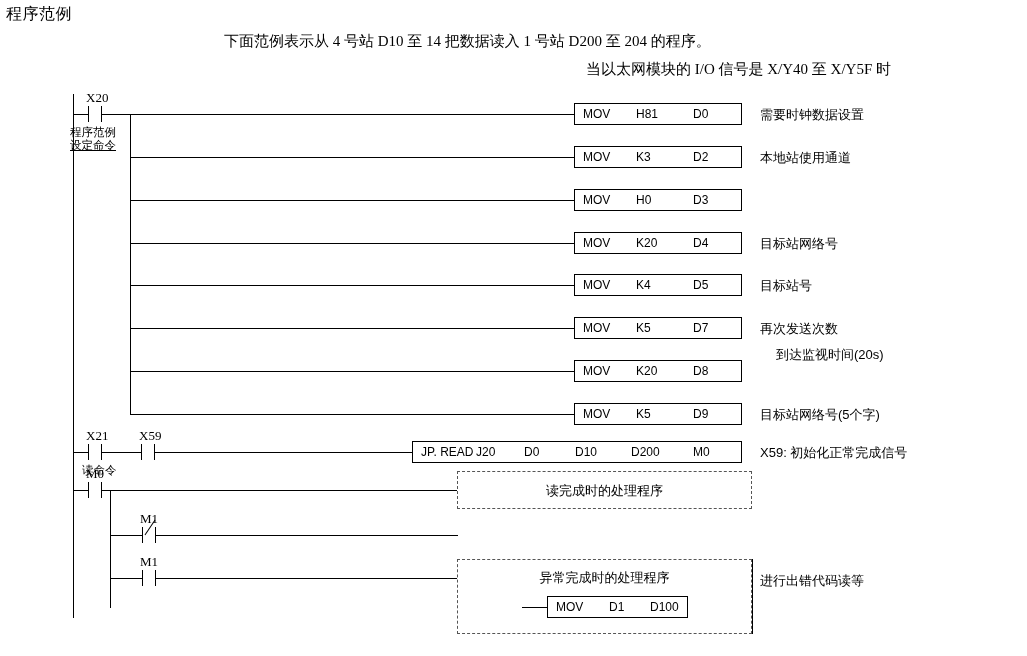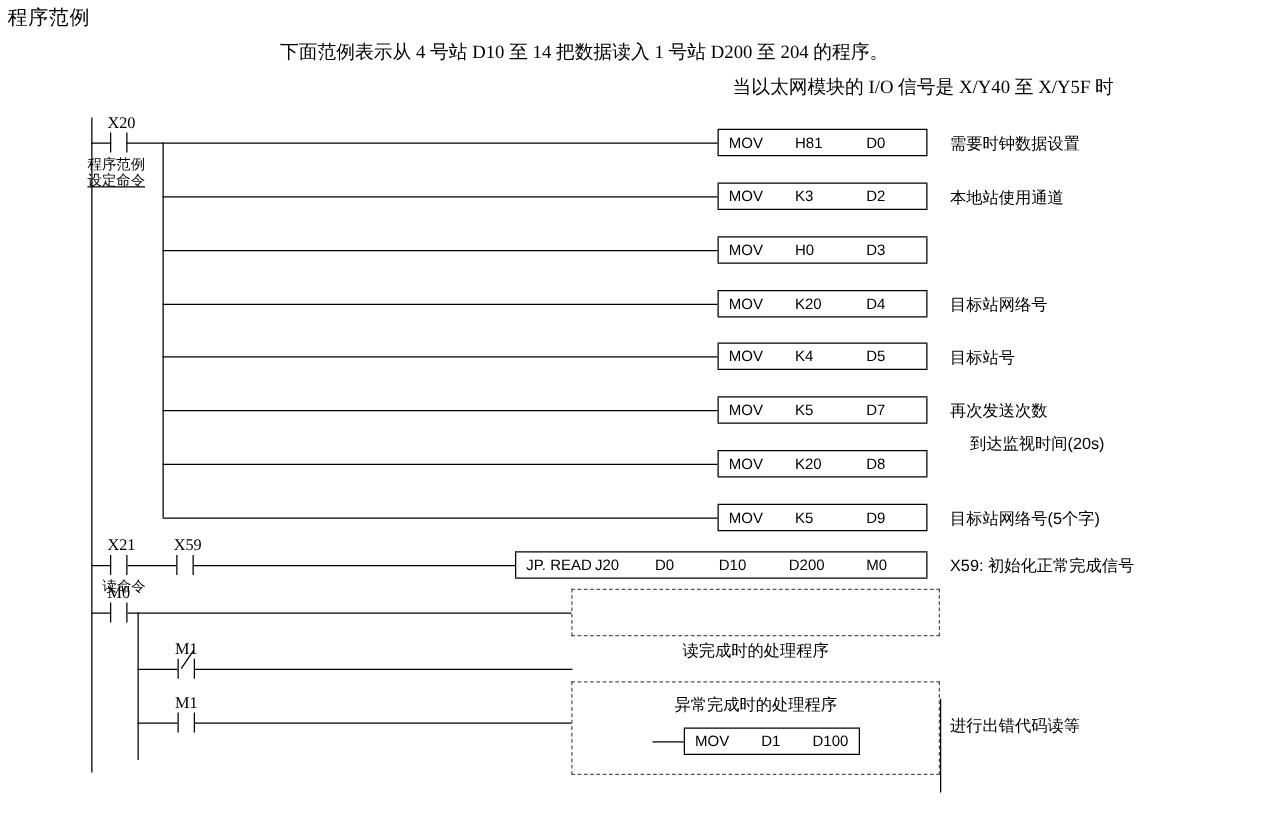--- a/index.html
+++ b/index.html
@@ -269,25 +269,25 @@
 
   <div class="abs hline" style="left:110px; top:492px; width:32px;"></div>
   <div class="contact" style="left:142px; top:484px;">
     <i class="l"></i>
       <i class="r"></i>
   </div>
   <div class="clabel" style="left:140px; top:468px;">M1</div>
   <div class="abs hline" style="left:156px; top:492px; width:302px;"></div>
 
   <div class="dashbox" style="left:457px; top:385px; width:295px; height:38px;">
-    <div class="dtxt" style="top:10px;margin-top:30px;">读完成时的处理程序</div>
-  </div>
-
-
-  <div class="dashbox" style="left:457px; top:459px; width:295px; height:75px;text-decoration:underline;">
+    <div class="dtxt" style="top:10px;">读完成时的处理程序</div>
+  </div>
+
+
+  <div class="dashbox" style="left:457px; top:473px; width:295px; height:75px;text-decoration:underline;">
     <div class="dtxt" style="top:9px;">异常完成时的处理程序</div>
     <div class="abs hline" style="left:64px; top:47px; width:25px;"></div>
     <div class="insbox" style="left:89px; top:36px; width:141px;">
       <div class="cell" style="left:9px;">MOV</div>
       <div class="cell" style="left:62px;">D1</div>
       <div class="cell" style="left:103px;">D100</div>
     </div>
   </div>
 
   <div class="note" style="left:760px; top:486px;">进行出错代码读等</div>

